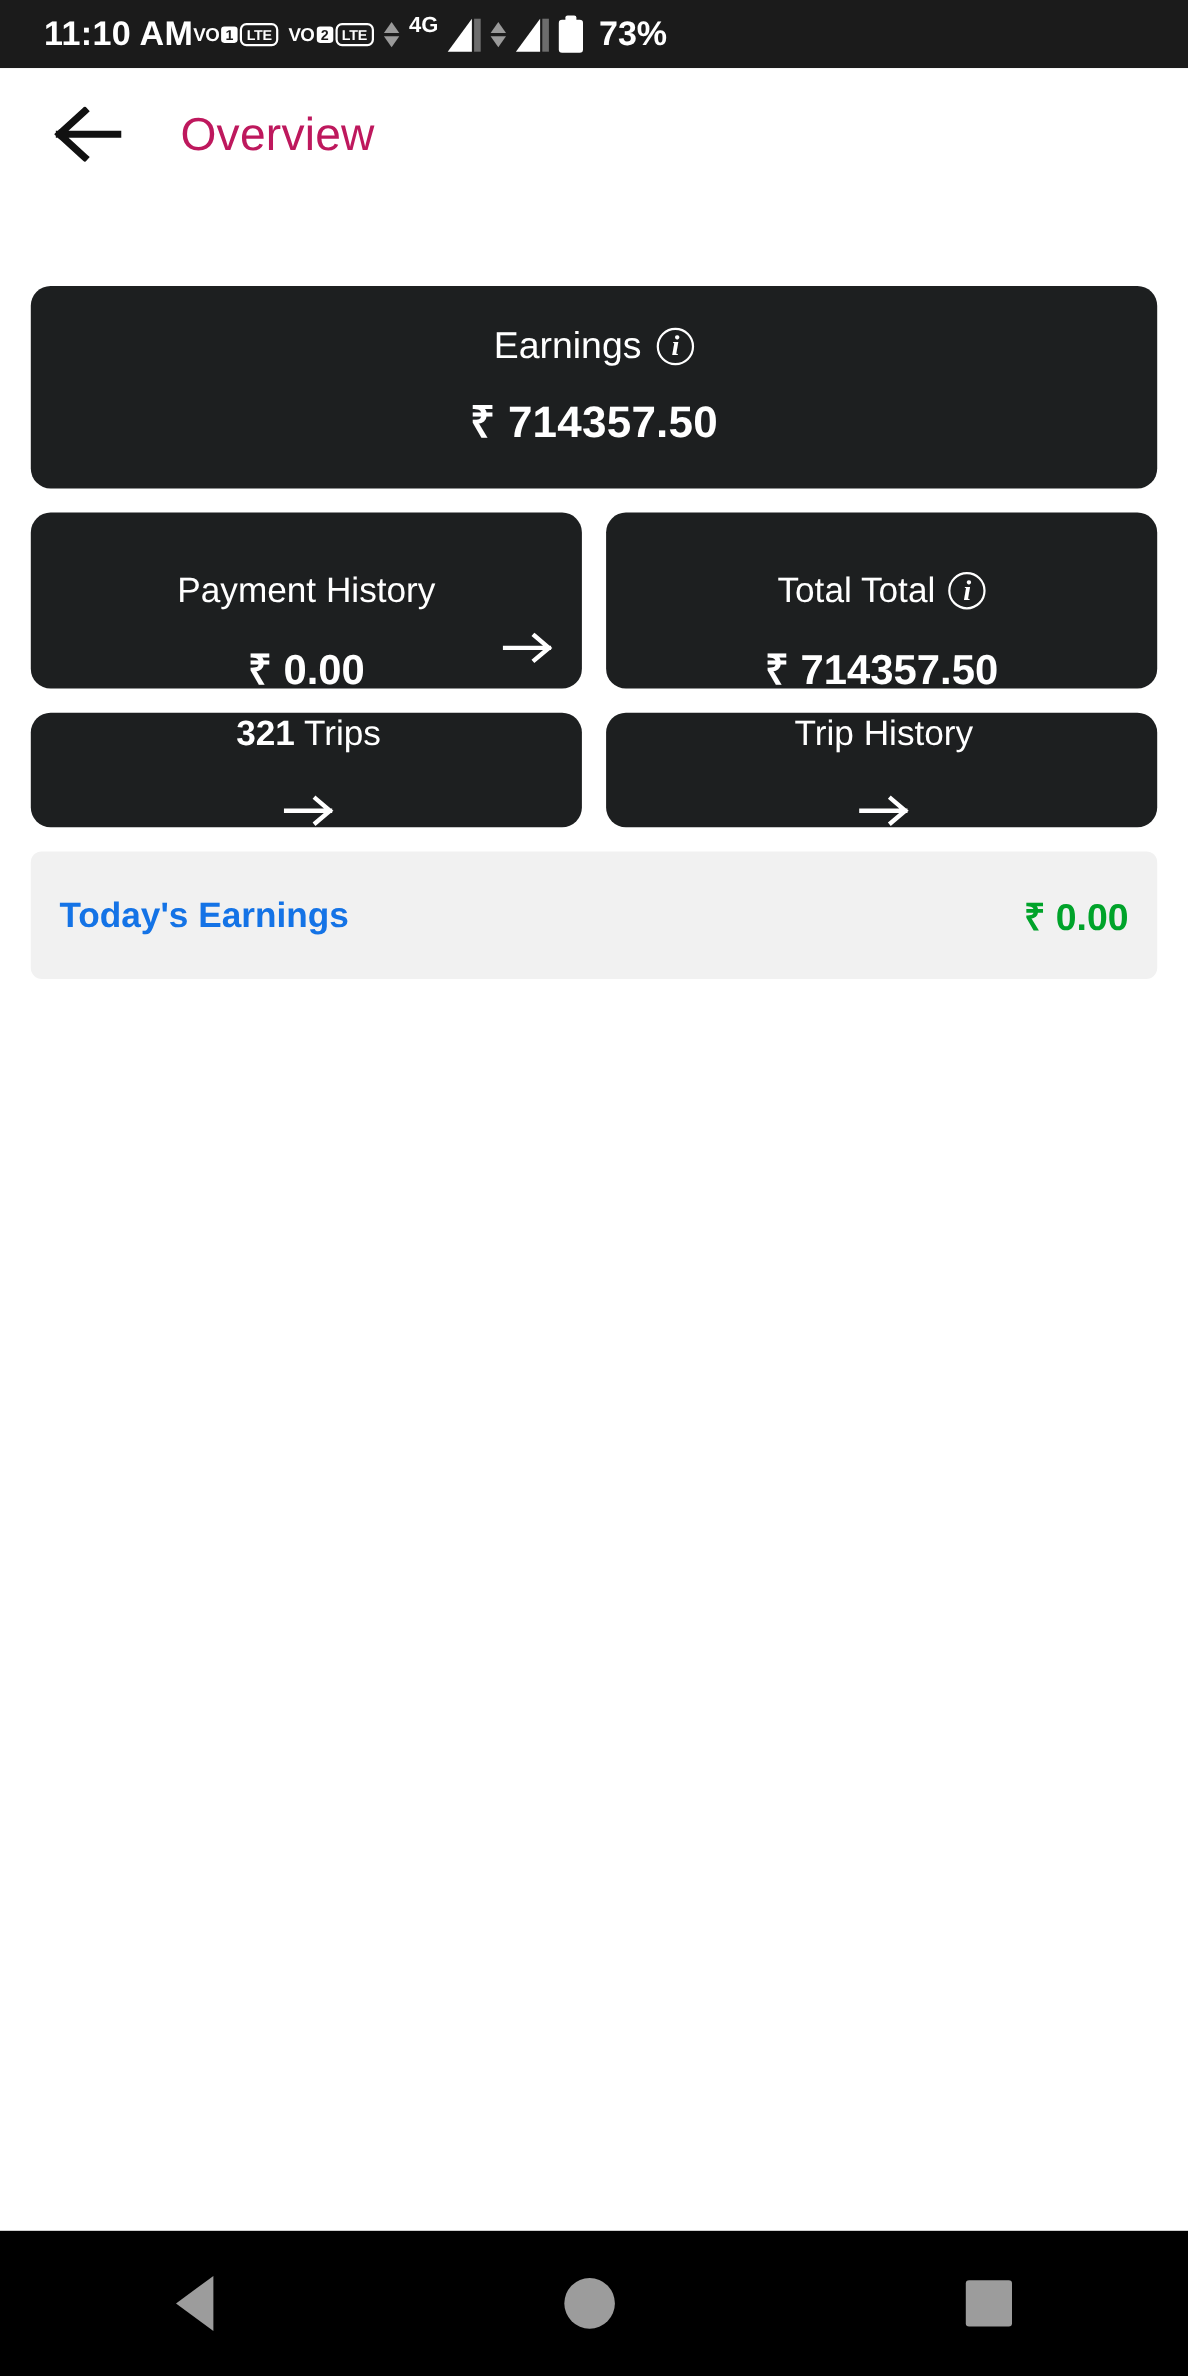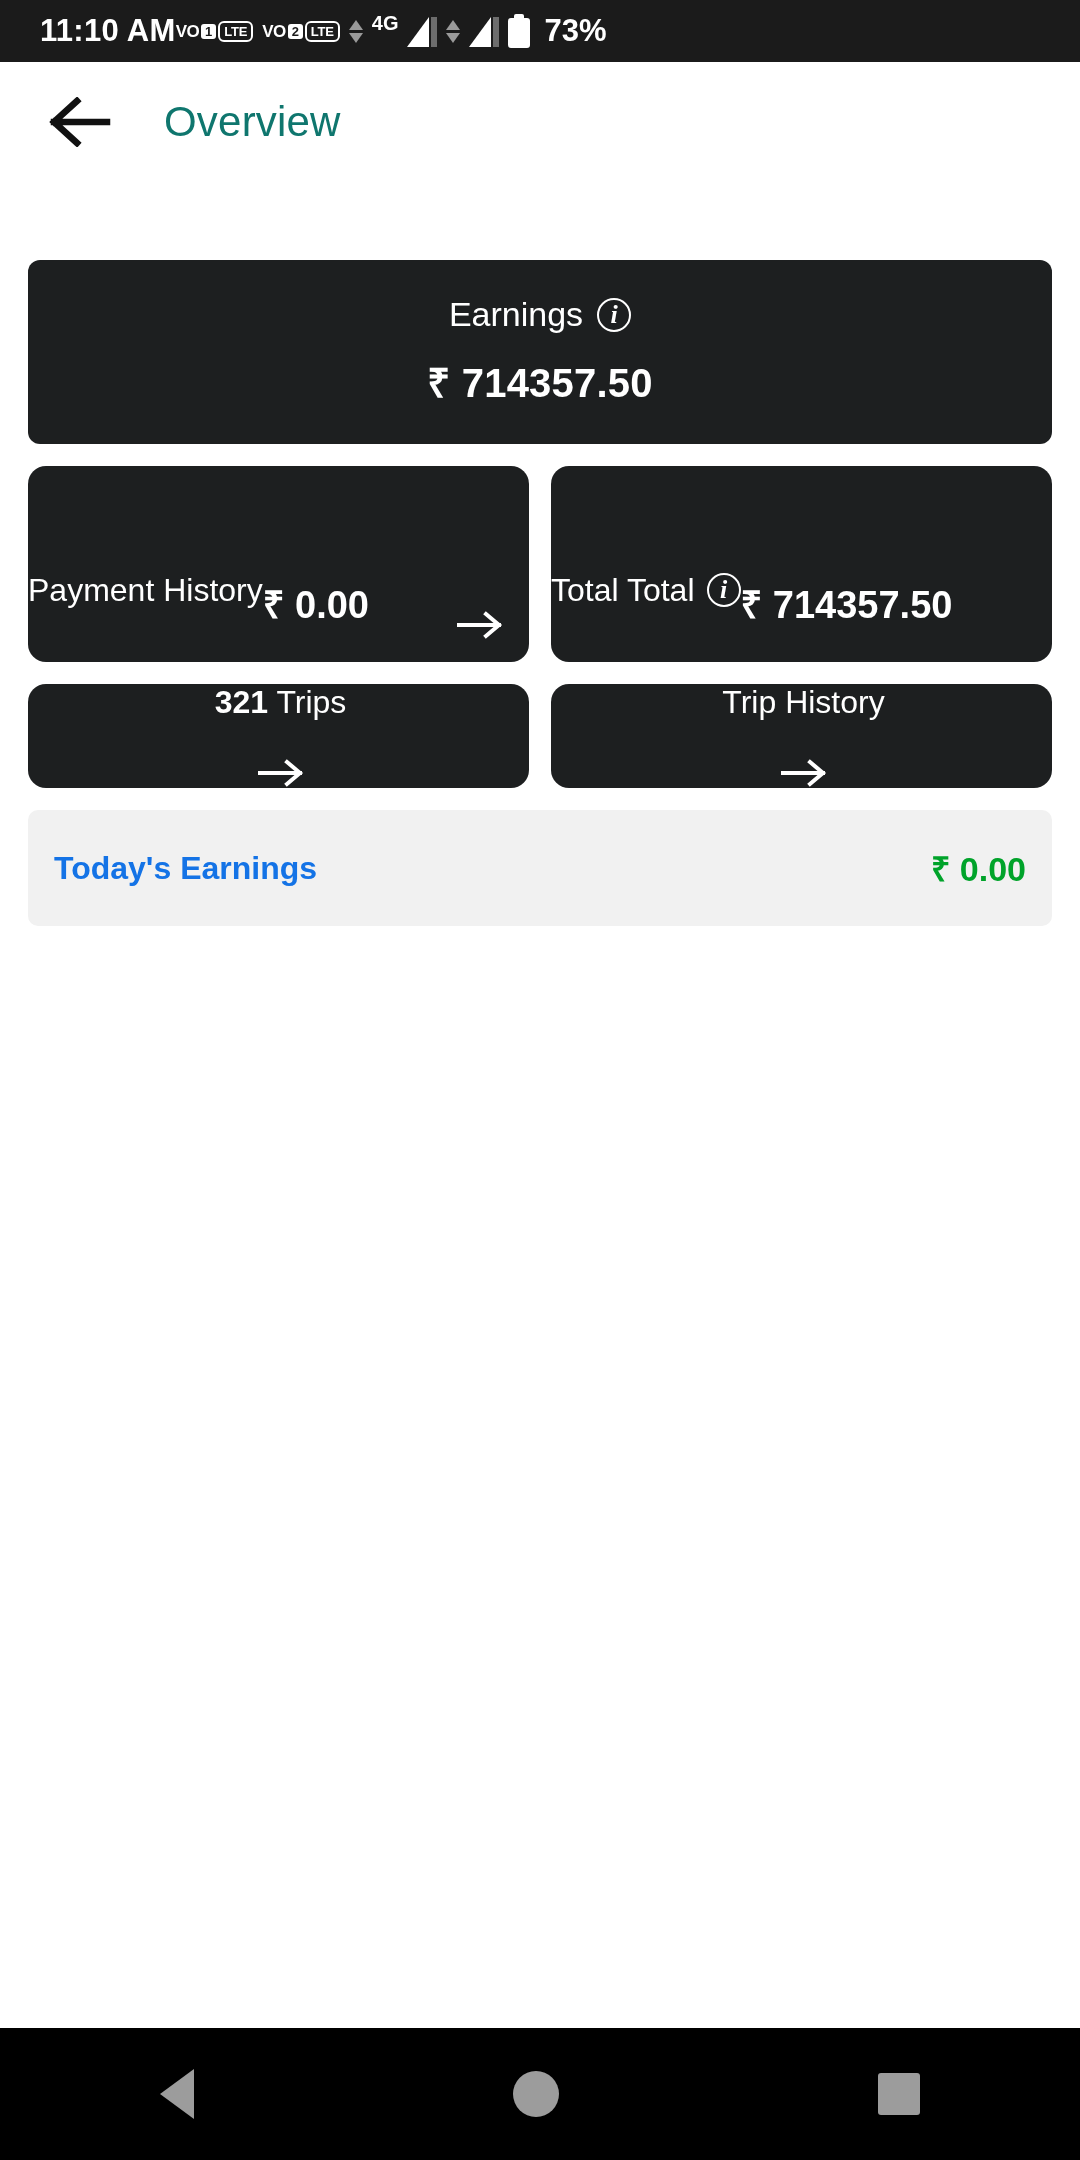--- a/index.html
+++ b/index.html
@@ -43,47 +43,46 @@
   .signal b.dim { background:#6d6d6d; }
   .battery { position:relative; width:22px; height:34px; }
   .battery span { position:absolute; left:0; bottom:0; width:22px; height:30px; background:#ffffff; border-radius:3px; }
   .battery em { position:absolute; left:6px; top:0; width:10px; height:5px; background:#ffffff; border-radius:2px 2px 0 0; }
   .battery-pct { font-size:31px; font-weight:700; margin-left:5px; }
 
   
   .appbar { height:120px; display:flex; align-items:center; padding-left:48px; gap:52px; background:#fff; flex:0 0 120px; }
   .back-btn { width:64px; height:64px; display:flex; align-items:center; justify-content:center; cursor:pointer; }
   .back-btn svg { display:block; }
-  .appbar-title { font-size:42px; color:#0f766e; letter-spacing:.2px; }
+  .appbar-title { font-size:42px; color:#be185d; letter-spacing:.2px; }
 
   
   .content { padding:0 28px; }
 
   .card-dark { background:#1d1f20; border-radius:18px; color:#ffffff; }
 
   .earnings-card {
     height:184px; display:flex; flex-direction:column;
     align-items:center; justify-content:center; gap:20px;
     margin-top:78px;
-    border-radius:12px;
   }
   .earnings-head { display:flex; align-items:center; gap:14px; }
   .earnings-label { font-size:34px; font-weight:400; }
   .info-icon {
     width:34px; height:34px; border:2.5px solid #ffffff; border-radius:50%;
     display:inline-flex; align-items:center; justify-content:center;
     font-family:"Liberation Serif", serif; font-style:italic; font-weight:700; font-size:26px; line-height:1;
     cursor:pointer;
   }
   .earnings-value { font-size:40px; font-weight:700; letter-spacing:.2px; }
 
   .grid-row { display:flex; gap:22px; margin-top:22px; }
   .grid-cell { flex:1 1 0; }
 
-  .mid-card { height:196px; position:relative; display:flex; flex-direction:row; align-items:center; padding-top:52px; }
+  .mid-card { height:160px; position:relative; display:flex; flex-direction:column; align-items:center; padding-top:52px;justify-content:space-between; }
   .mid-label { font-size:32px; font-weight:400; display:flex; align-items:center; gap:12px; }
   .mid-value { font-size:38px; font-weight:700; margin-top:26px; }
   .arrow-br { position:absolute; right:26px; bottom:22px; }
   .arrow-br svg, .arrow-inline svg { display:block; }
 
   .small-card {
     height:104px; display:flex; align-items:center; justify-content:space-between;
     padding:0 26px 0 30px;
     flex-direction:column;
   }

